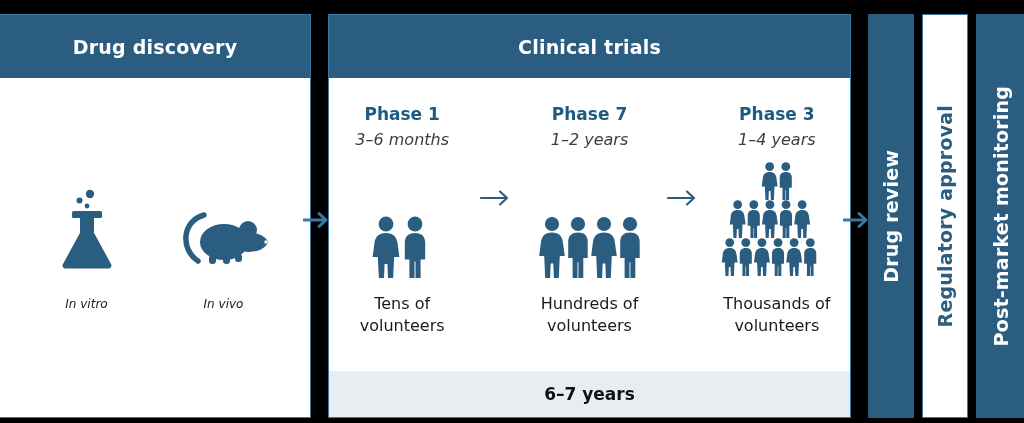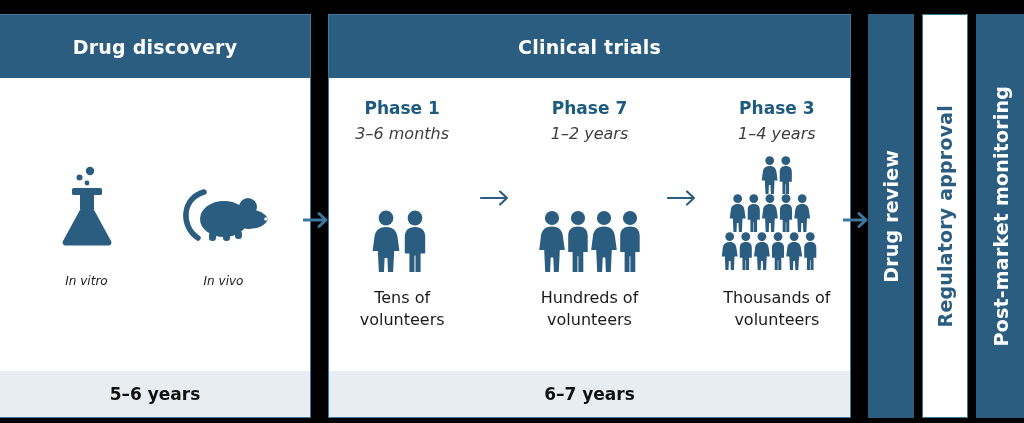--- a/index.html
+++ b/index.html
@@ -112,21 +112,21 @@
     left: 0; top: 0; right: 0; bottom: 0;
     display: flex;
     align-items: flex-start;
     justify-content: center;
   }
   .phase {
     width: 150px;
     display: flex;
     flex-direction: column;
     align-items: center;
-    padding-top: 20px;
+    padding-top: 26px;
   }
   .phase-title {
     font-weight: bold;
     font-size: 17px;
     color: #1d5a80;
   }
   .phase-duration {
     font-style: italic;
     font-size: 16px;
     color: #3d3d3d;
@@ -244,21 +244,20 @@
                 <rect x="45" y="57" width="7" height="8" rx="3.2"></rect>
                 <rect x="57" y="55" width="7" height="8" rx="3.2"></rect>
               </g>
             </svg>
           </div>
           <div class="discovery-label">In vivo</div>
         </div>
 
       </div>
     </div>
-    <div class="panel-footer">5–6 years</div>
   </section>
 
   <section class="panel" id="panel-trials">
     <div class="panel-header">Clinical trials</div>
     <div class="panel-body">
       <div class="phases">
 
         <div class="phase">
           <div class="phase-title">Phase 1</div>
           <div class="phase-duration">3–6 months</div>

